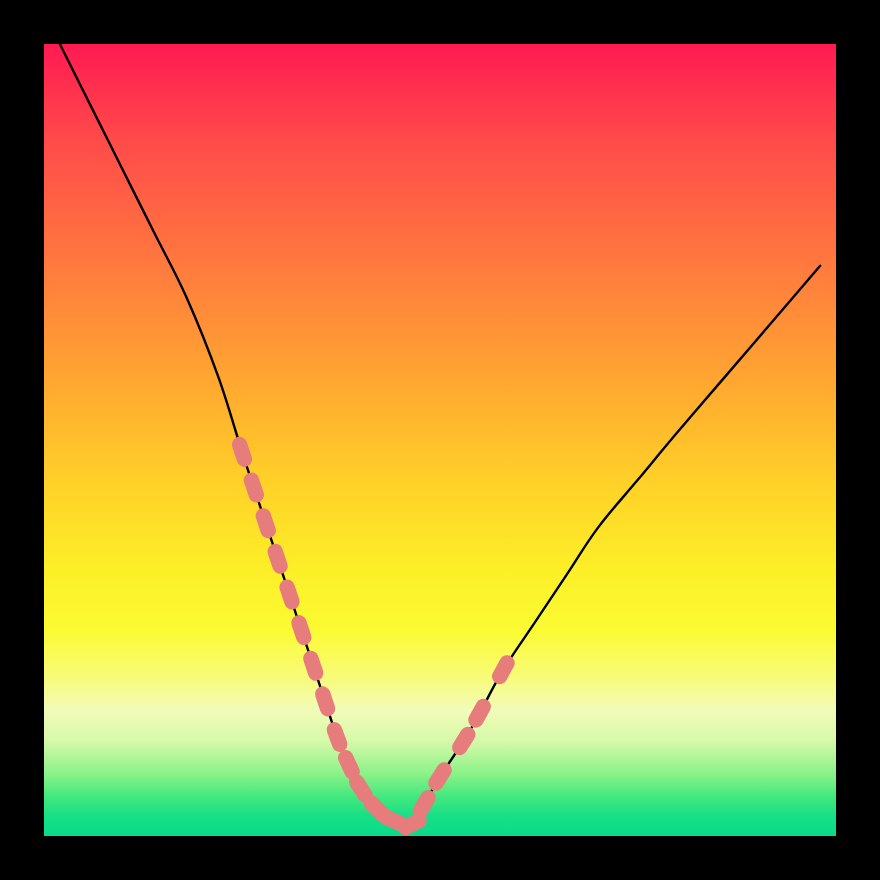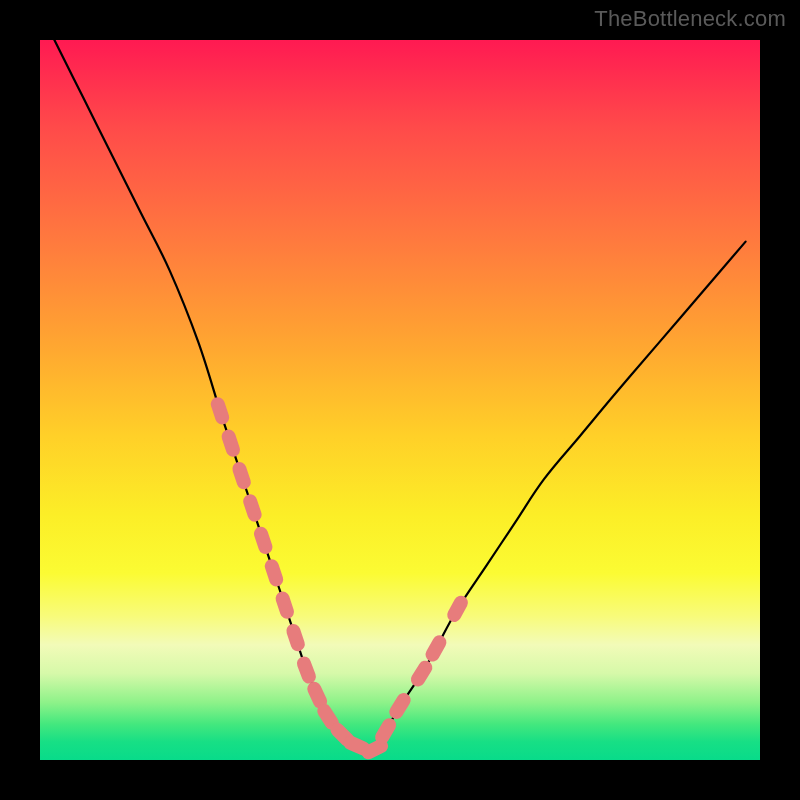--- a/index.html
+++ b/index.html
@@ -59,21 +59,20 @@
     top: 0;
     width: 720px;
     height: 720px;
     overflow: visible;
   }
 </style>
 </head>
 <body>
 
 <div class="frame">
-  <div class="watermark">TheBottleneck.com</div>
   <div class="plot-area">
     <svg class="curve" viewBox="0 0 720 720" preserveAspectRatio="none">
       <path id="curve-path" fill="none" stroke-width="2.2" stroke-linecap="round" stroke-linejoin="round" d="M 14.4 0 C 19.584 10.368000000000004, 32.831999999999994 36.86400000000002, 43.199999999999996 57.60000000000002 C 53.568 78.33600000000003, 61.632 94.46400000000006, 72 115.20000000000005 C 82.368 135.93600000000004, 90.43200000000002 152.06399999999996, 100.80000000000001 172.79999999999995 C 111.168 193.53599999999994, 119.232 207.07199999999997, 129.6 230.39999999999998 C 139.968 253.72799999999998, 149.328 277.12800000000004, 158.4 302.40000000000003 C 167.472 327.672, 174.168 352.656, 180 370.8 C 185.832 388.944, 186.912 391.536, 190.8 403.2 C 194.68800000000002 414.864, 197.71200000000002 423.936, 201.60000000000002 435.59999999999997 C 205.48800000000003 447.26399999999995, 208.51199999999997 456.336, 212.39999999999998 468 C 216.28799999999998 479.664, 219.31199999999998 488.736, 223.2 500.4 C 227.088 512.064, 230.112 521.136, 234 532.8 C 237.888 544.4639999999999, 240.912 553.5360000000001, 244.8 565.2 C 248.68800000000002 576.864, 251.712 585.936, 255.6 597.6 C 259.488 609.264, 262.512 619.632, 266.4 630 C 270.28799999999995 640.368, 273.312 646.7760000000001, 277.2 655.2 C 281.08799999999997 663.624, 283.464 669.672, 288 676.8 C 292.536 683.9279999999999, 297.21599999999995 689.616, 302.4 694.8 C 307.584 699.9839999999999, 310.968 703.008, 316.8 705.6 C 322.632 708.192, 329.61600000000004 711.792, 334.8 709.2 C 339.984 706.6080000000001, 341.06399999999996 698.976, 345.59999999999997 691.2 C 350.13599999999997 683.4240000000001, 353.52 676.368, 360 666 C 366.48 655.632, 375.12 643.9680000000001, 381.6 633.6 C 388.08000000000004 623.232, 389.5200000000001 620.064, 396.00000000000006 608.4 C 402.48 596.736, 408.52799999999996 583.704, 417.59999999999997 568.8 C 426.67199999999997 553.896, 436.032 541.152, 446.4 525.6 C 456.768 510.048, 464.83200000000005 497.952, 475.20000000000005 482.4 C 485.56800000000004 466.84799999999996, 492.33599999999996 454.752, 503.99999999999994 439.2 C 515.664 423.64799999999997, 527.04 411.552, 540 396 C 552.96 380.448, 561.744 369.648, 576 352.8 C 590.256 335.952, 603.648 320.54400000000004, 619.2 302.40000000000003 C 634.7520000000001 284.25600000000003, 646.848 270.144, 662.4 252 C 677.952 233.856, 697.8240000000001 210.67200000000003, 705.6 201.60000000000002" stroke="#000000"></path>
       <g id="marker-layer">
           <rect x="166.00" y="363.80" width="28" height="14" rx="7" ry="7" fill="#e77c7c" stroke="#c86262" stroke-width="0" transform="rotate(71.57 180.00 370.80)"></rect>
           <rect x="176.80" y="396.20" width="28" height="14" rx="7" ry="7" fill="#e77c7c" stroke="#c86262" stroke-width="0" transform="rotate(71.57 190.80 403.20)"></rect>
           <rect x="187.60" y="428.60" width="28" height="14" rx="7" ry="7" fill="#e77c7c" stroke="#c86262" stroke-width="0" transform="rotate(71.57 201.60 435.60)"></rect>
           <rect x="198.40" y="461.00" width="28" height="14" rx="7" ry="7" fill="#e77c7c" stroke="#c86262" stroke-width="0" transform="rotate(71.57 212.40 468.00)"></rect>
           <rect x="209.20" y="493.40" width="28" height="14" rx="7" ry="7" fill="#e77c7c" stroke="#c86262" stroke-width="0" transform="rotate(71.57 223.20 500.40)"></rect>
           <rect x="220.00" y="525.80" width="28" height="14" rx="7" ry="7" fill="#e77c7c" stroke="#c86262" stroke-width="0" transform="rotate(71.57 234.00 532.80)"></rect>

